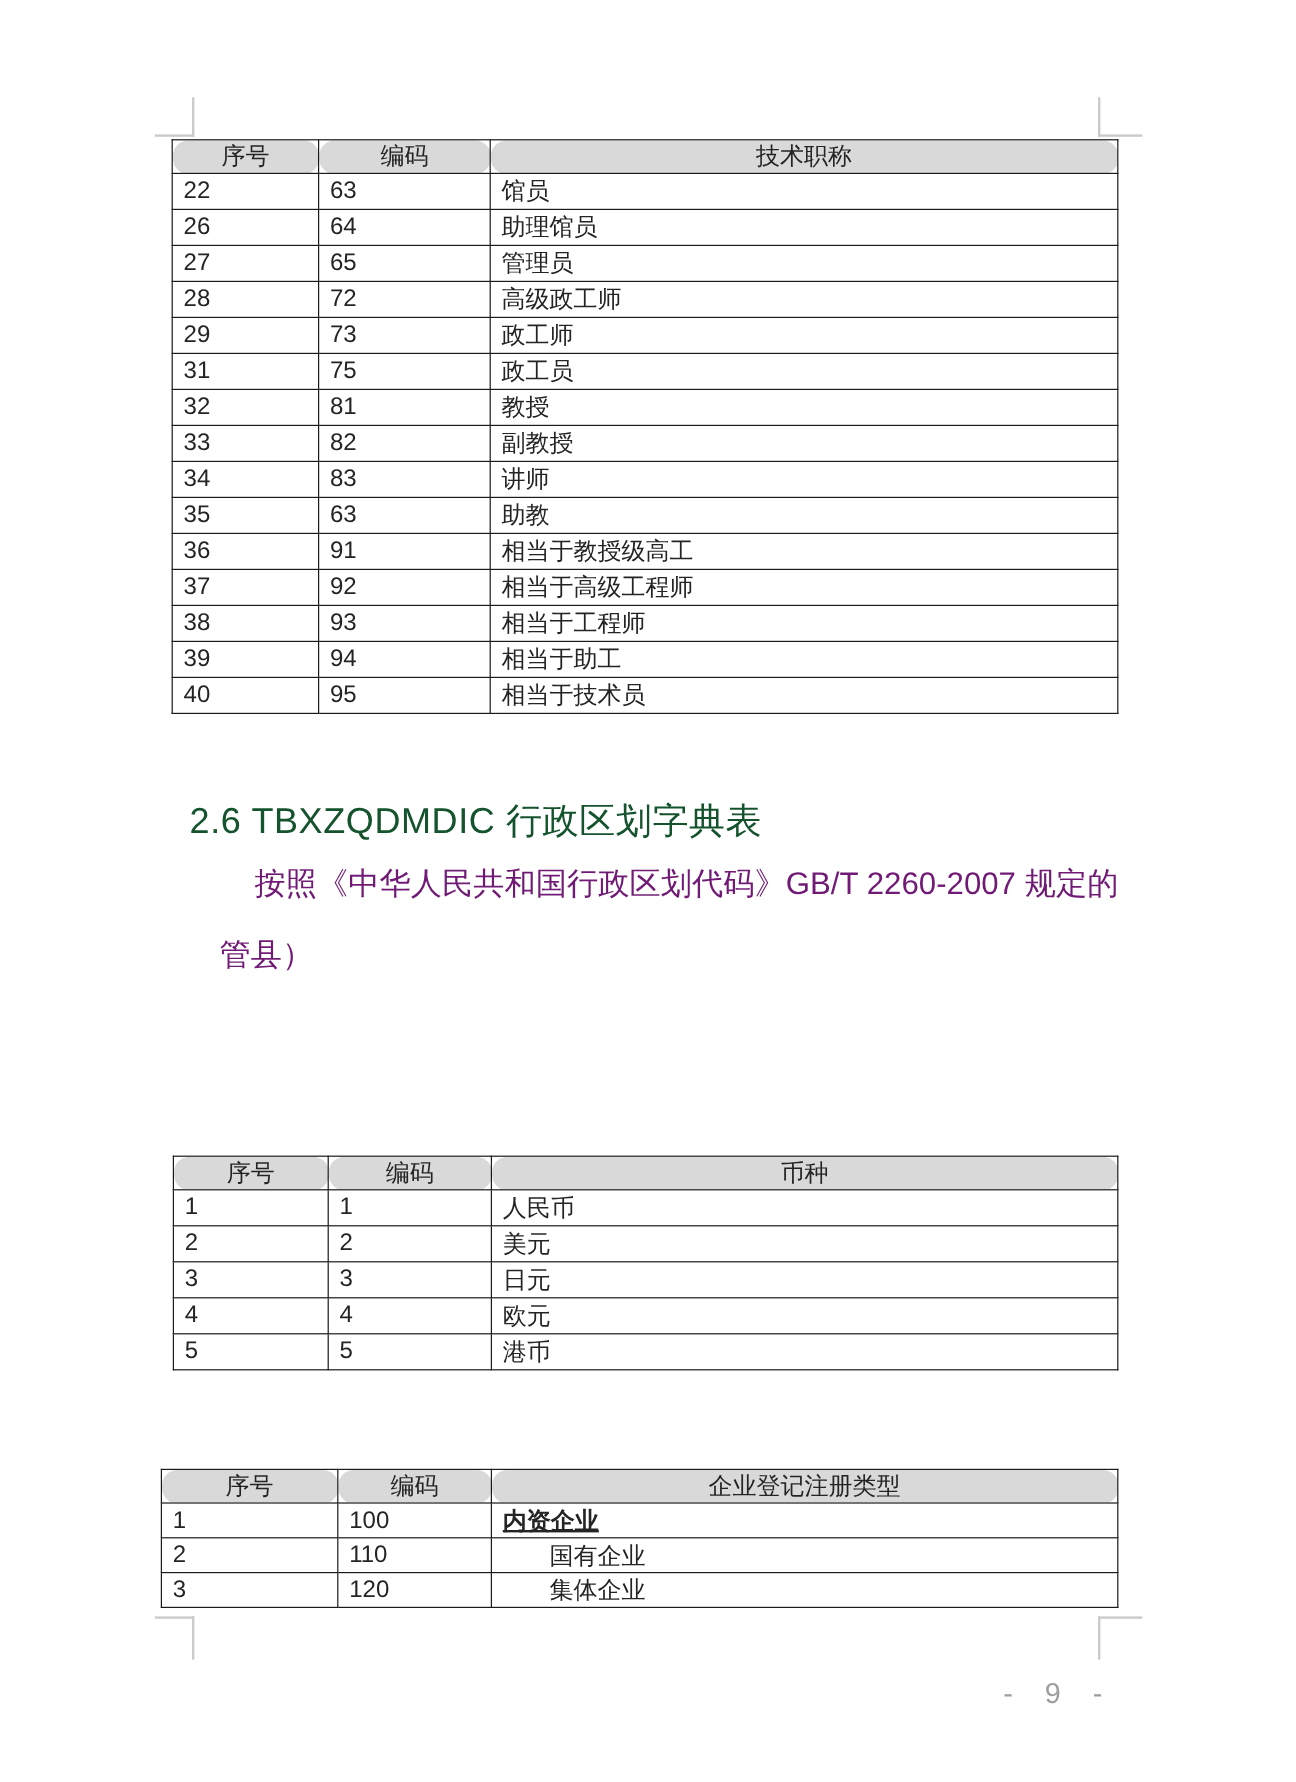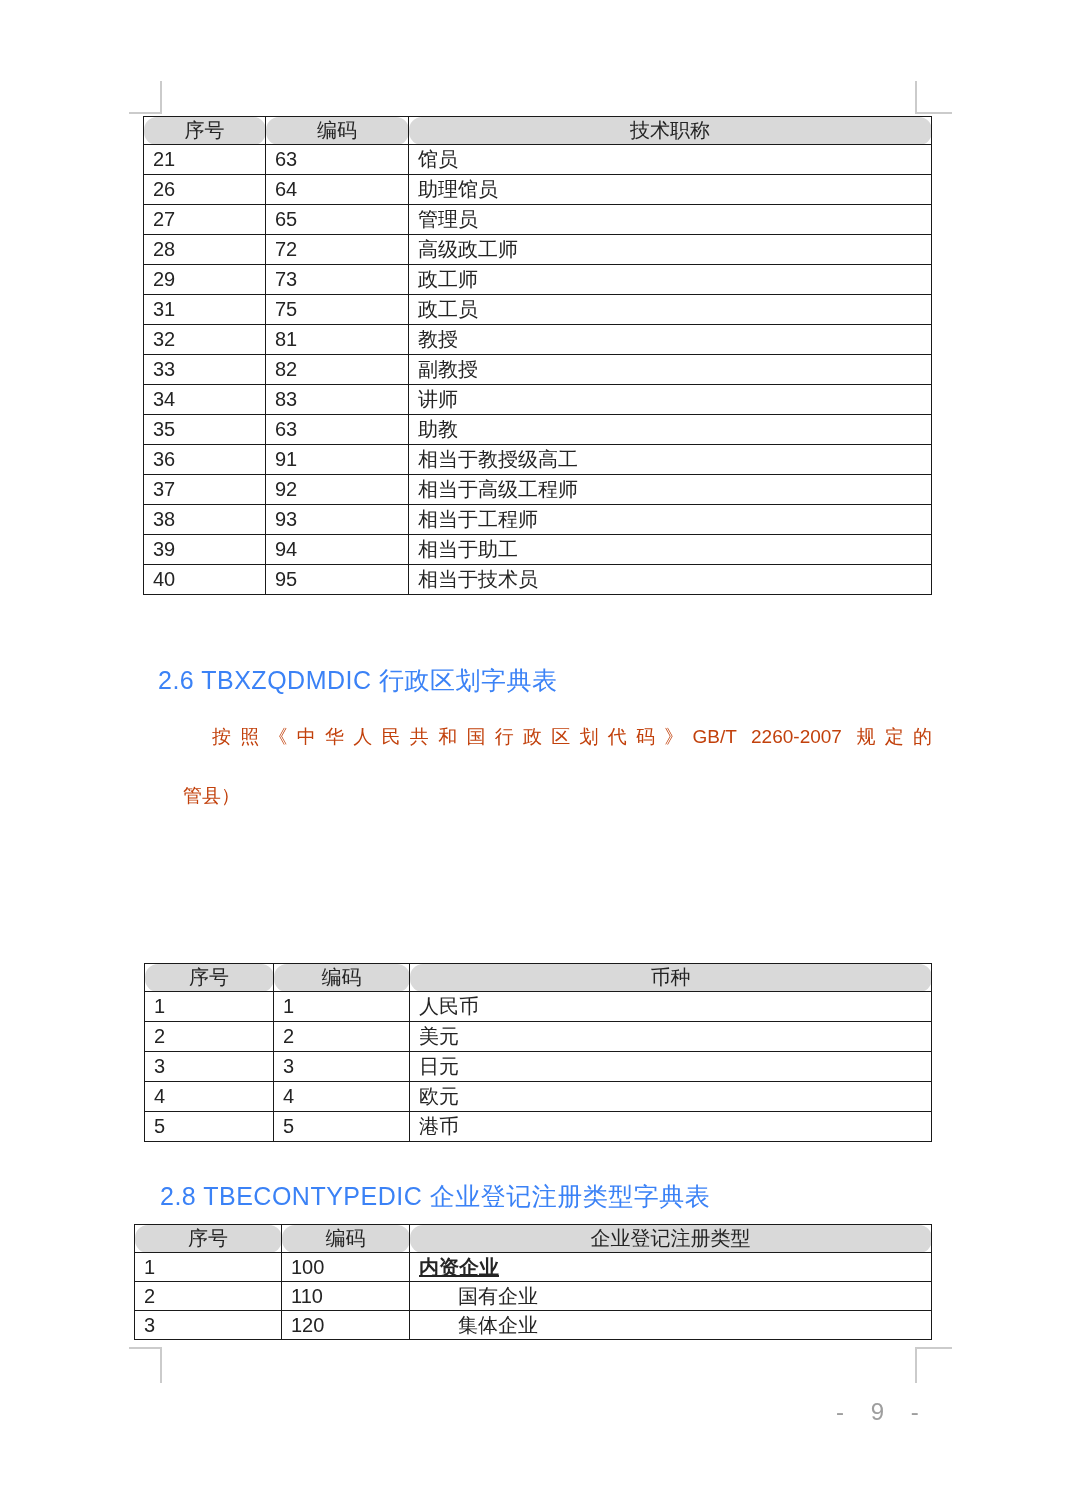--- a/index.html
+++ b/index.html
@@ -31,27 +31,27 @@
   .tbl-cur td { height:29px; }
 
   .tbl-econ { left:134px; top:1224px; width:798px; }
   .tbl-econ th { height:24px; }
   .tbl-econ td { height:28px; }
 
   .cell-bold   { font-weight:bold;text-decoration:underline; }
   .cell-indent { padding-left:48px !important; }
 
   
-  .heading { position:absolute; font-size:25px; color:#3b82f6; white-space:nowrap; letter-spacing:0.5px; }
+  .heading { position:absolute; font-size:30px; color:#14532d; white-space:nowrap; letter-spacing:0.5px; }
   .h26 { left:158px; top:664px; }
   .h27 { left:160px; top:920px; }
   .h28 { left:160px; top:1180px; }
 
   
-  .para { position:absolute; left:159px; top:707px; width:773px; font-size:19px; line-height:59px; color:#c2410c; }
+  .para { position:absolute; left:159px; top:707px; width:773px; font-size:26px; line-height:59px; color:#701a75; }
   .para .line { text-align:justify; text-align-last:justify; }
   .para .line.first { padding-left:53px; }
   .para .line.last { text-align-last:left;margin-left:24px; }
 
   
   .pageno { position:absolute; left:836px; top:1398px; font-size:24px; color:#9e9e9e; letter-spacing:2px; word-spacing:16px; white-space:pre; }
 </style>
 </head>
 <body>
 
@@ -70,21 +70,21 @@
       </colgroup>
     <thead>
       <tr>
         <th>序号</th>
         <th>编码</th>
         <th>技术职称</th>
       </tr>
     </thead>
     <tbody>
         <tr>
-          <td>21</td>
+          <td>22</td>
           <td>63</td>
           <td>馆员</td>
         </tr>
         <tr>
           <td>26</td>
           <td>64</td>
           <td>助理馆员</td>
         </tr>
         <tr>
           <td>27</td>
@@ -195,21 +195,20 @@
           <td>欧元</td>
         </tr>
         <tr>
           <td>5</td>
           <td>5</td>
           <td>港币</td>
         </tr>
       </tbody>
   </table>
 
-  <div class="heading h28">2.8 TBECONTYPEDIC 企业登记注册类型字典表</div>
   <table class="doc-table tbl-econ">
     <colgroup>
         <col style="width:147px">
         <col style="width:128px">
         <col>
       </colgroup>
     <thead>
       <tr>
         <th>序号</th>
         <th>编码</th>

